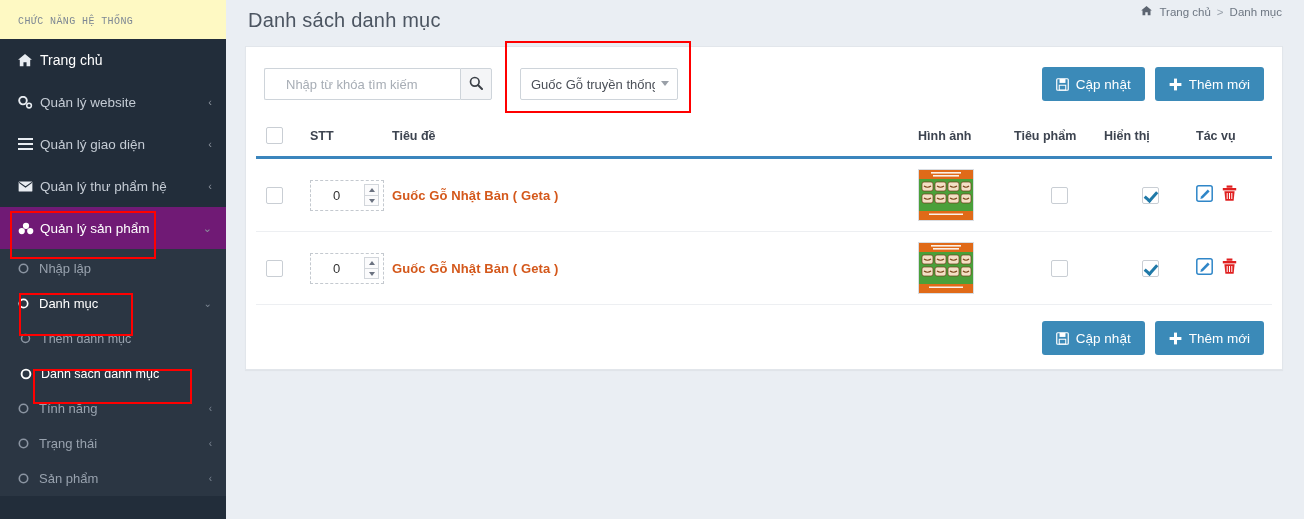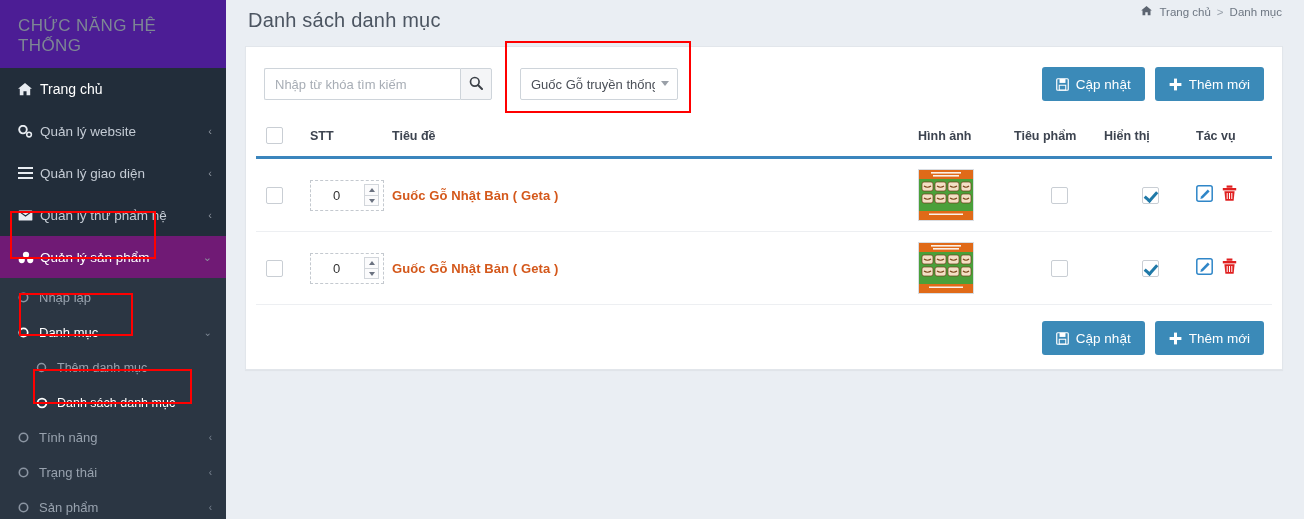--- a/index.html
+++ b/index.html
@@ -14,26 +14,27 @@
 
   
   .sidebar {
     width: 226px; min-width: 226px; height: 519px;
     background: #222d3a;
     color: #fff;
     overflow: hidden;
     position: relative;
   }
   .sidebar-heading {
-    font-size: 17px;
+    font-size: 10px;
     letter-spacing: .4px;
     color: #7d8794;
     padding: 16px 18px 12px 18px;
-    background: #4c1d95;
+    background: #fef9c3;
     text-transform: uppercase;
+    font-family: Liberation Mono, monospace;
   }
   .nav-item {
     display: flex; align-items: center;
     height: 42px;
     padding: 0 14px 0 18px;
     font-size: 13.5px;
     color: #c4cbd4;
     position: relative;
     cursor: pointer;
   }
@@ -56,21 +57,21 @@
     font-size: 13px;
     color: #98a2ae;
     cursor: pointer;
   }
   .sub-item .circ {
     width: 21px; min-width: 21px; display: inline-flex; align-items: center;
     font-size: 11px;
   }
   .sub-item .lbl { flex: 1; white-space: nowrap; }
   .sub-item .chev { font-size: 10px; color: #7c8693; }
-  .sub-item.lvl2 { padding-left: 36px; font-size: 12.5px; }
+  .sub-item.lvl2 { padding-left: 20px; font-size: 12.5px; }
   .sub-item.cur { color: #ffffff; }
   .sub-item.cur2 { color: #ffffff; }
 
   
   .redbox {
     position: absolute;
     border: 2.5px solid #ff0000;
     pointer-events: none;
     z-index: 40;
   }
@@ -107,21 +108,21 @@
   .toolbar {
     display: flex; align-items: center;
     height: 74px;
     padding: 0 8px;
     position: relative;
   }
   .search-wrap { display: flex; height: 32px; }
   .search-input {
     width: 196px; height: 32px;
     border: 1px solid #ced4da; border-right: none;
-    padding: 0 10px; font-size: 13px; color: #555;
+    padding: 0 21px; font-size: 13px; color: #555;
     outline: none; background: #fff;
     border-radius: 2px 0 0 2px;
     font-family: "Liberation Sans", sans-serif;
   }
   .search-input::placeholder { color: #a7adb5; }
   .search-btn {
     width: 32px; height: 32px;
     border: 1px solid #ced4da;
     background: #f4f5f7;
     display: flex; align-items: center; justify-content: center;

